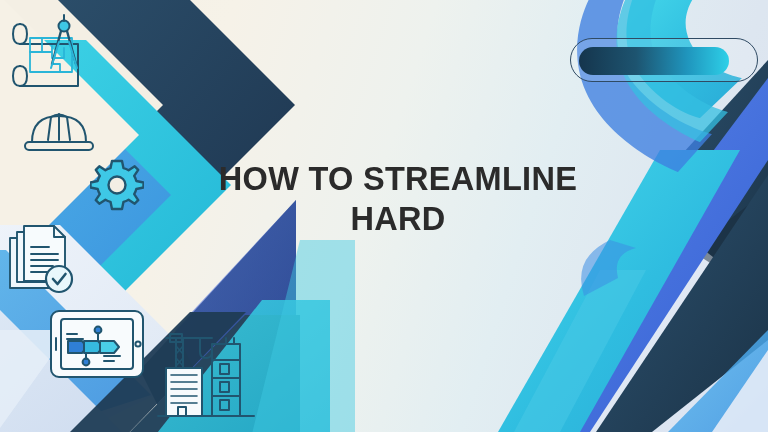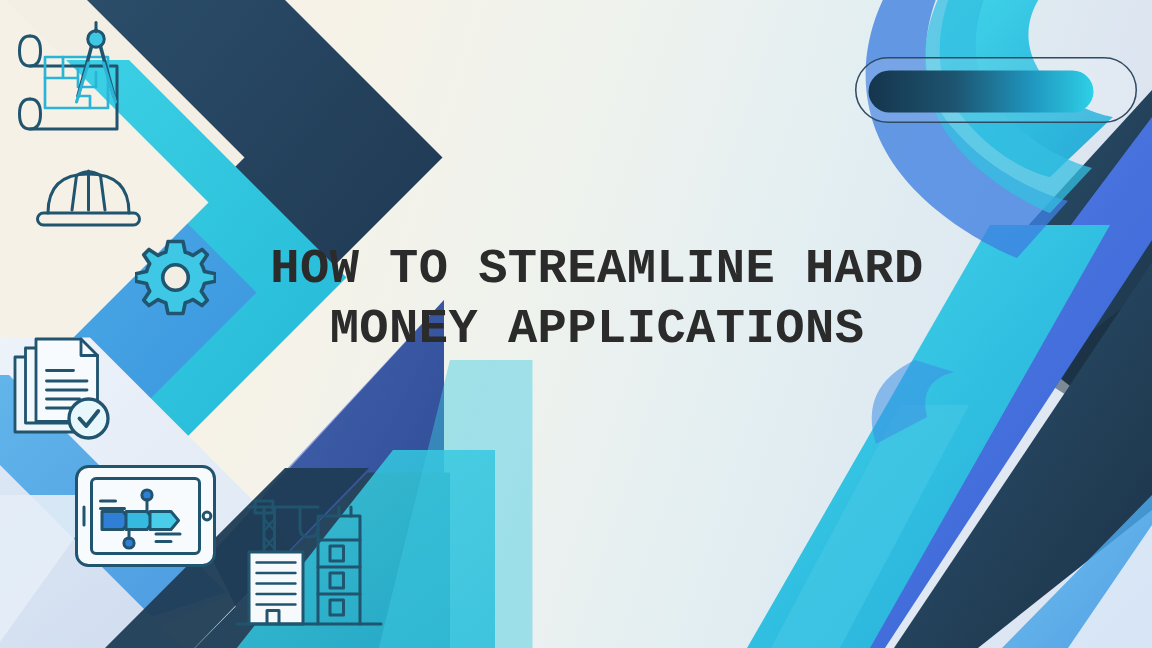--- a/index.html
+++ b/index.html
@@ -6,21 +6,20 @@
   html, body {
     width:768px; height:432px;
     overflow:hidden;
     font-family:"Liberation Sans", sans-serif;
   }
   #slide {
     position:relative;
     width:768px; height:432px;
     overflow:hidden;
     background:linear-gradient(108deg,#f4efe4 0%,#f6f2e8 26%,#eef2ee 48%,#e2eef2 66%,#dde6f0 84%,#dbe2ee 100%);
-    font-family:Liberation Mono, monospace;
   }
   .layer { position:absolute; inset:0; width:768px; height:432px; }
   .layer svg { display:block; width:768px; height:432px; }
 
   
   #text-block {
     position:absolute;
     left:168px; top:160px;
     width:460px;
     text-align:center;
@@ -280,17 +279,16 @@
       <path d="M19 63 h26 M19 70 h26 M19 77 h26 M19 84 h26 M19 91 h26" stroke-width="1.6"></path>
       <path d="M26 104 v-9 h8 v9"></path>
 
       <path d="M6 104 h96"></path>
     </svg>
   </div>
 
   <div id="text-block">
     <div id="title">
       <div>HOW TO STREAMLINE HARD</div>
-      <div>MONEY APPLICATIONS</div>
     </div>
   </div>
 
 </div>
 
 </body></html>

